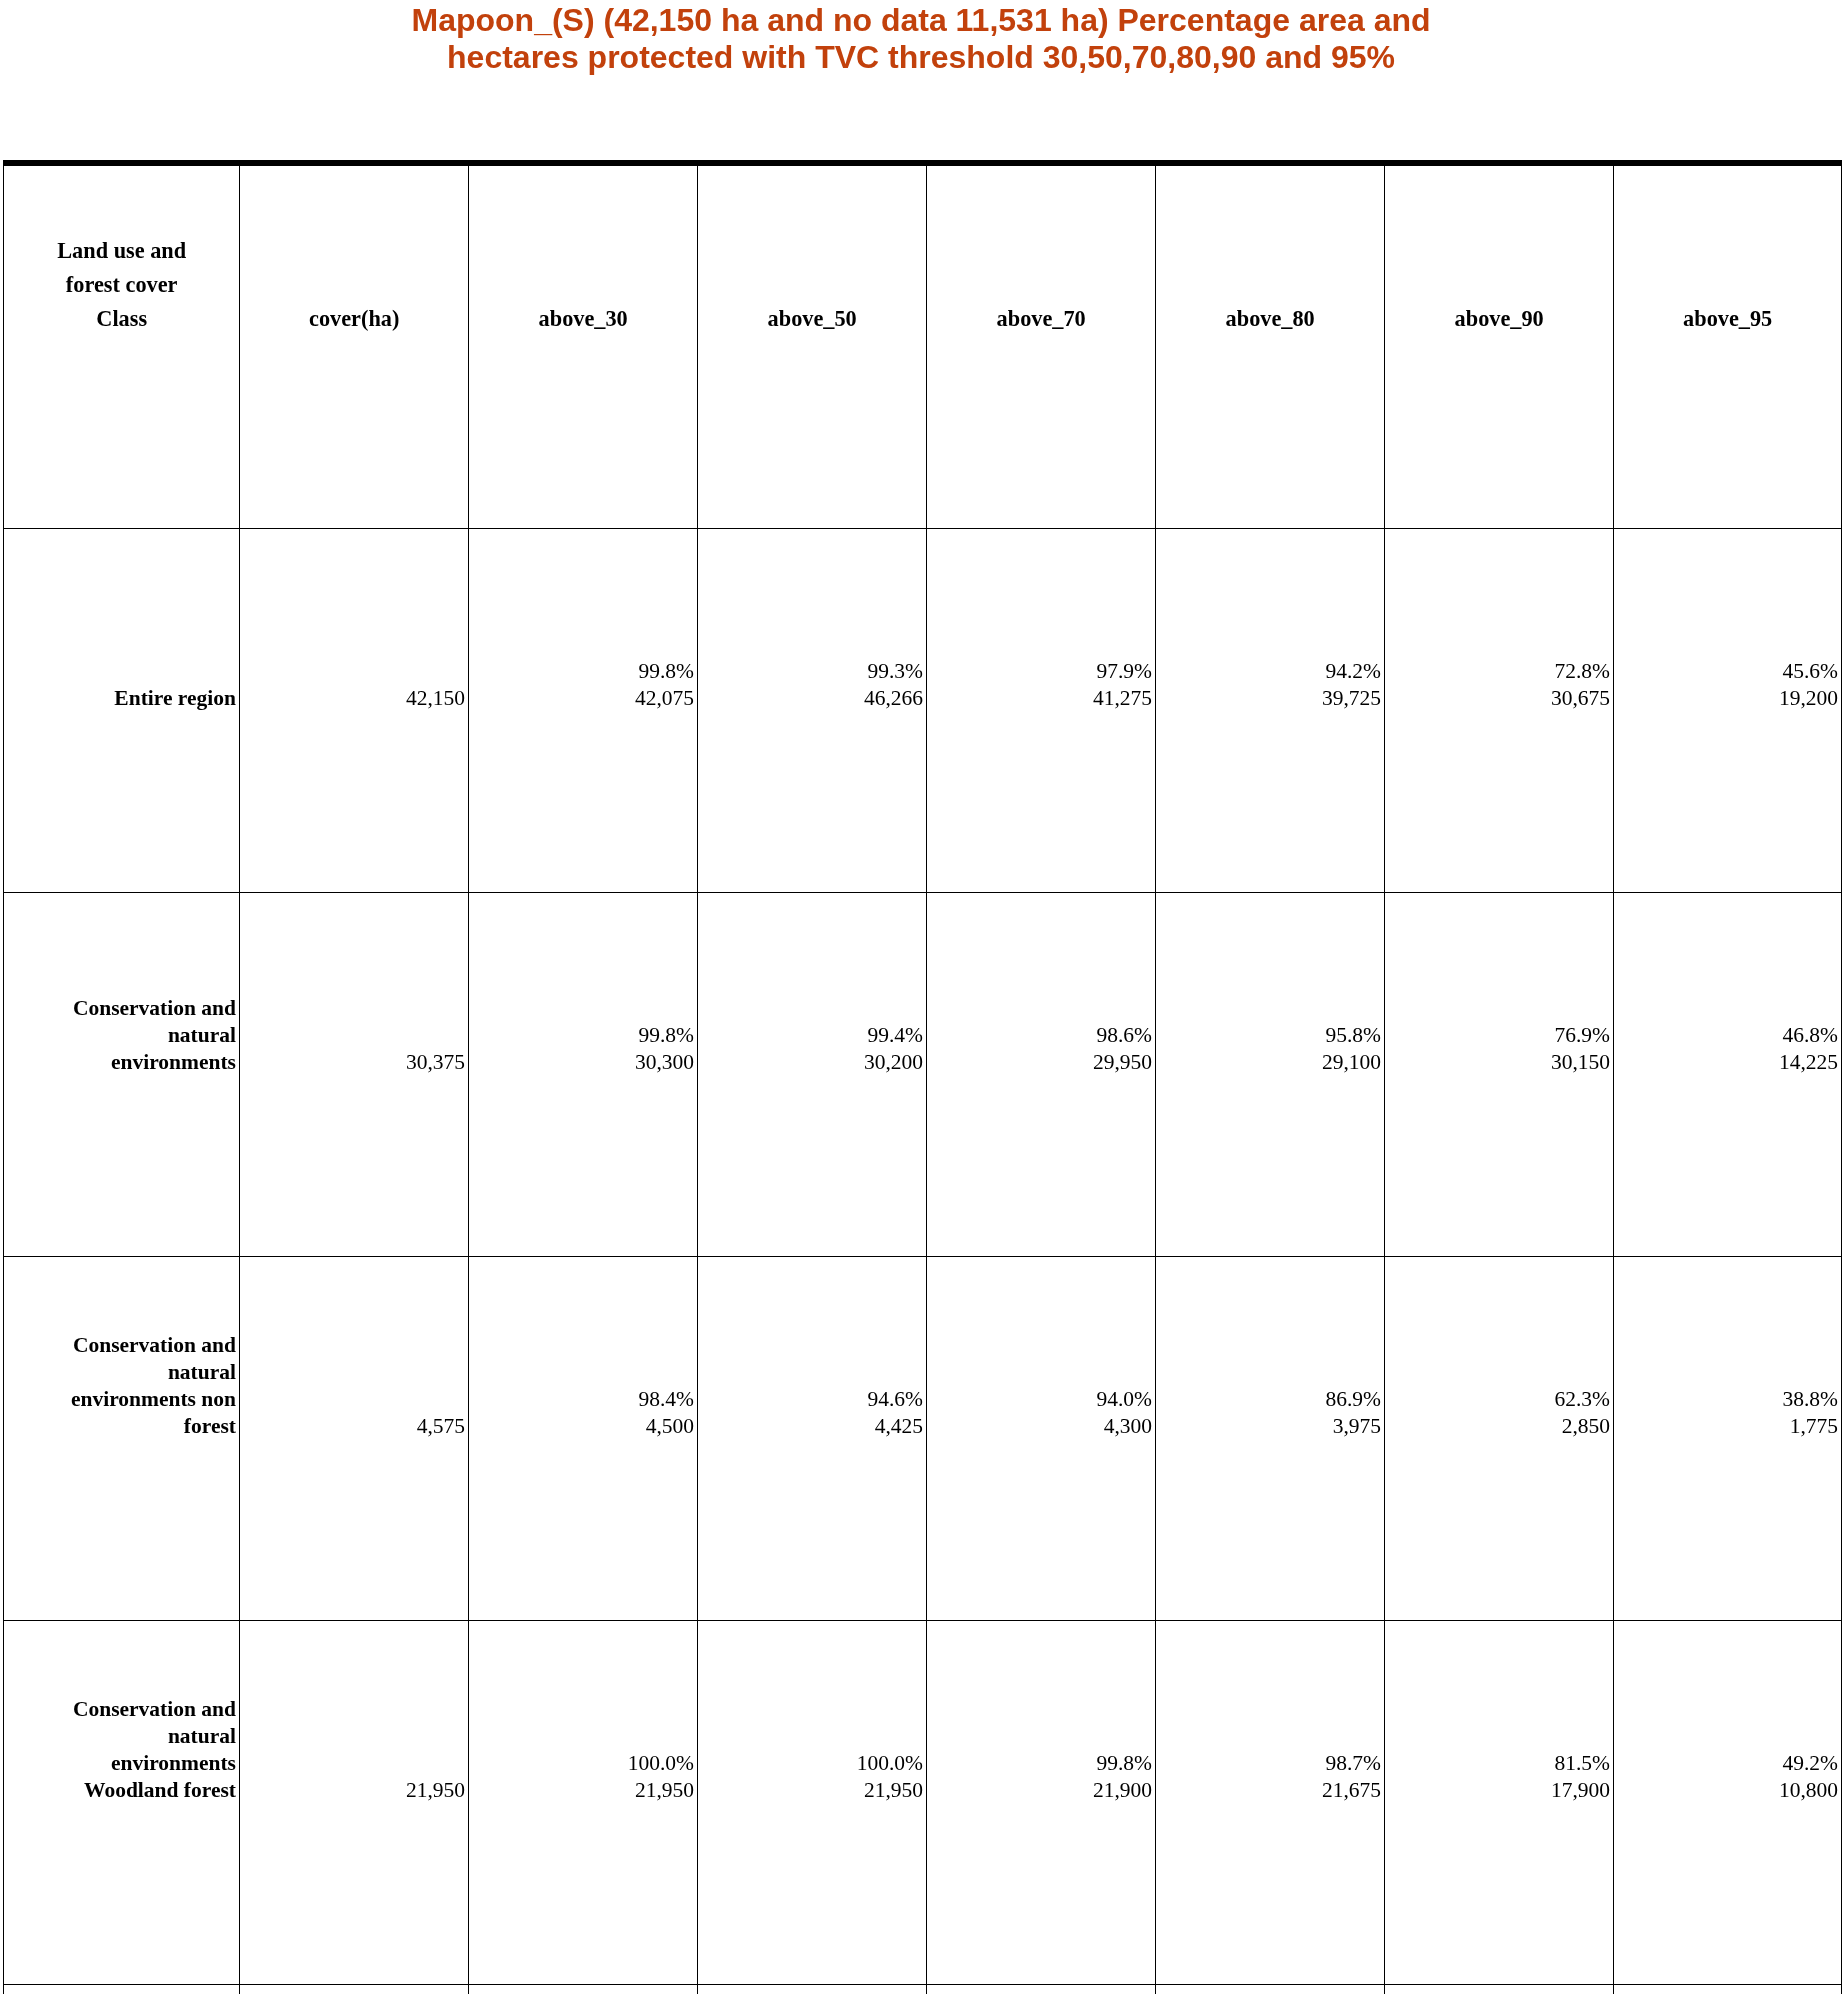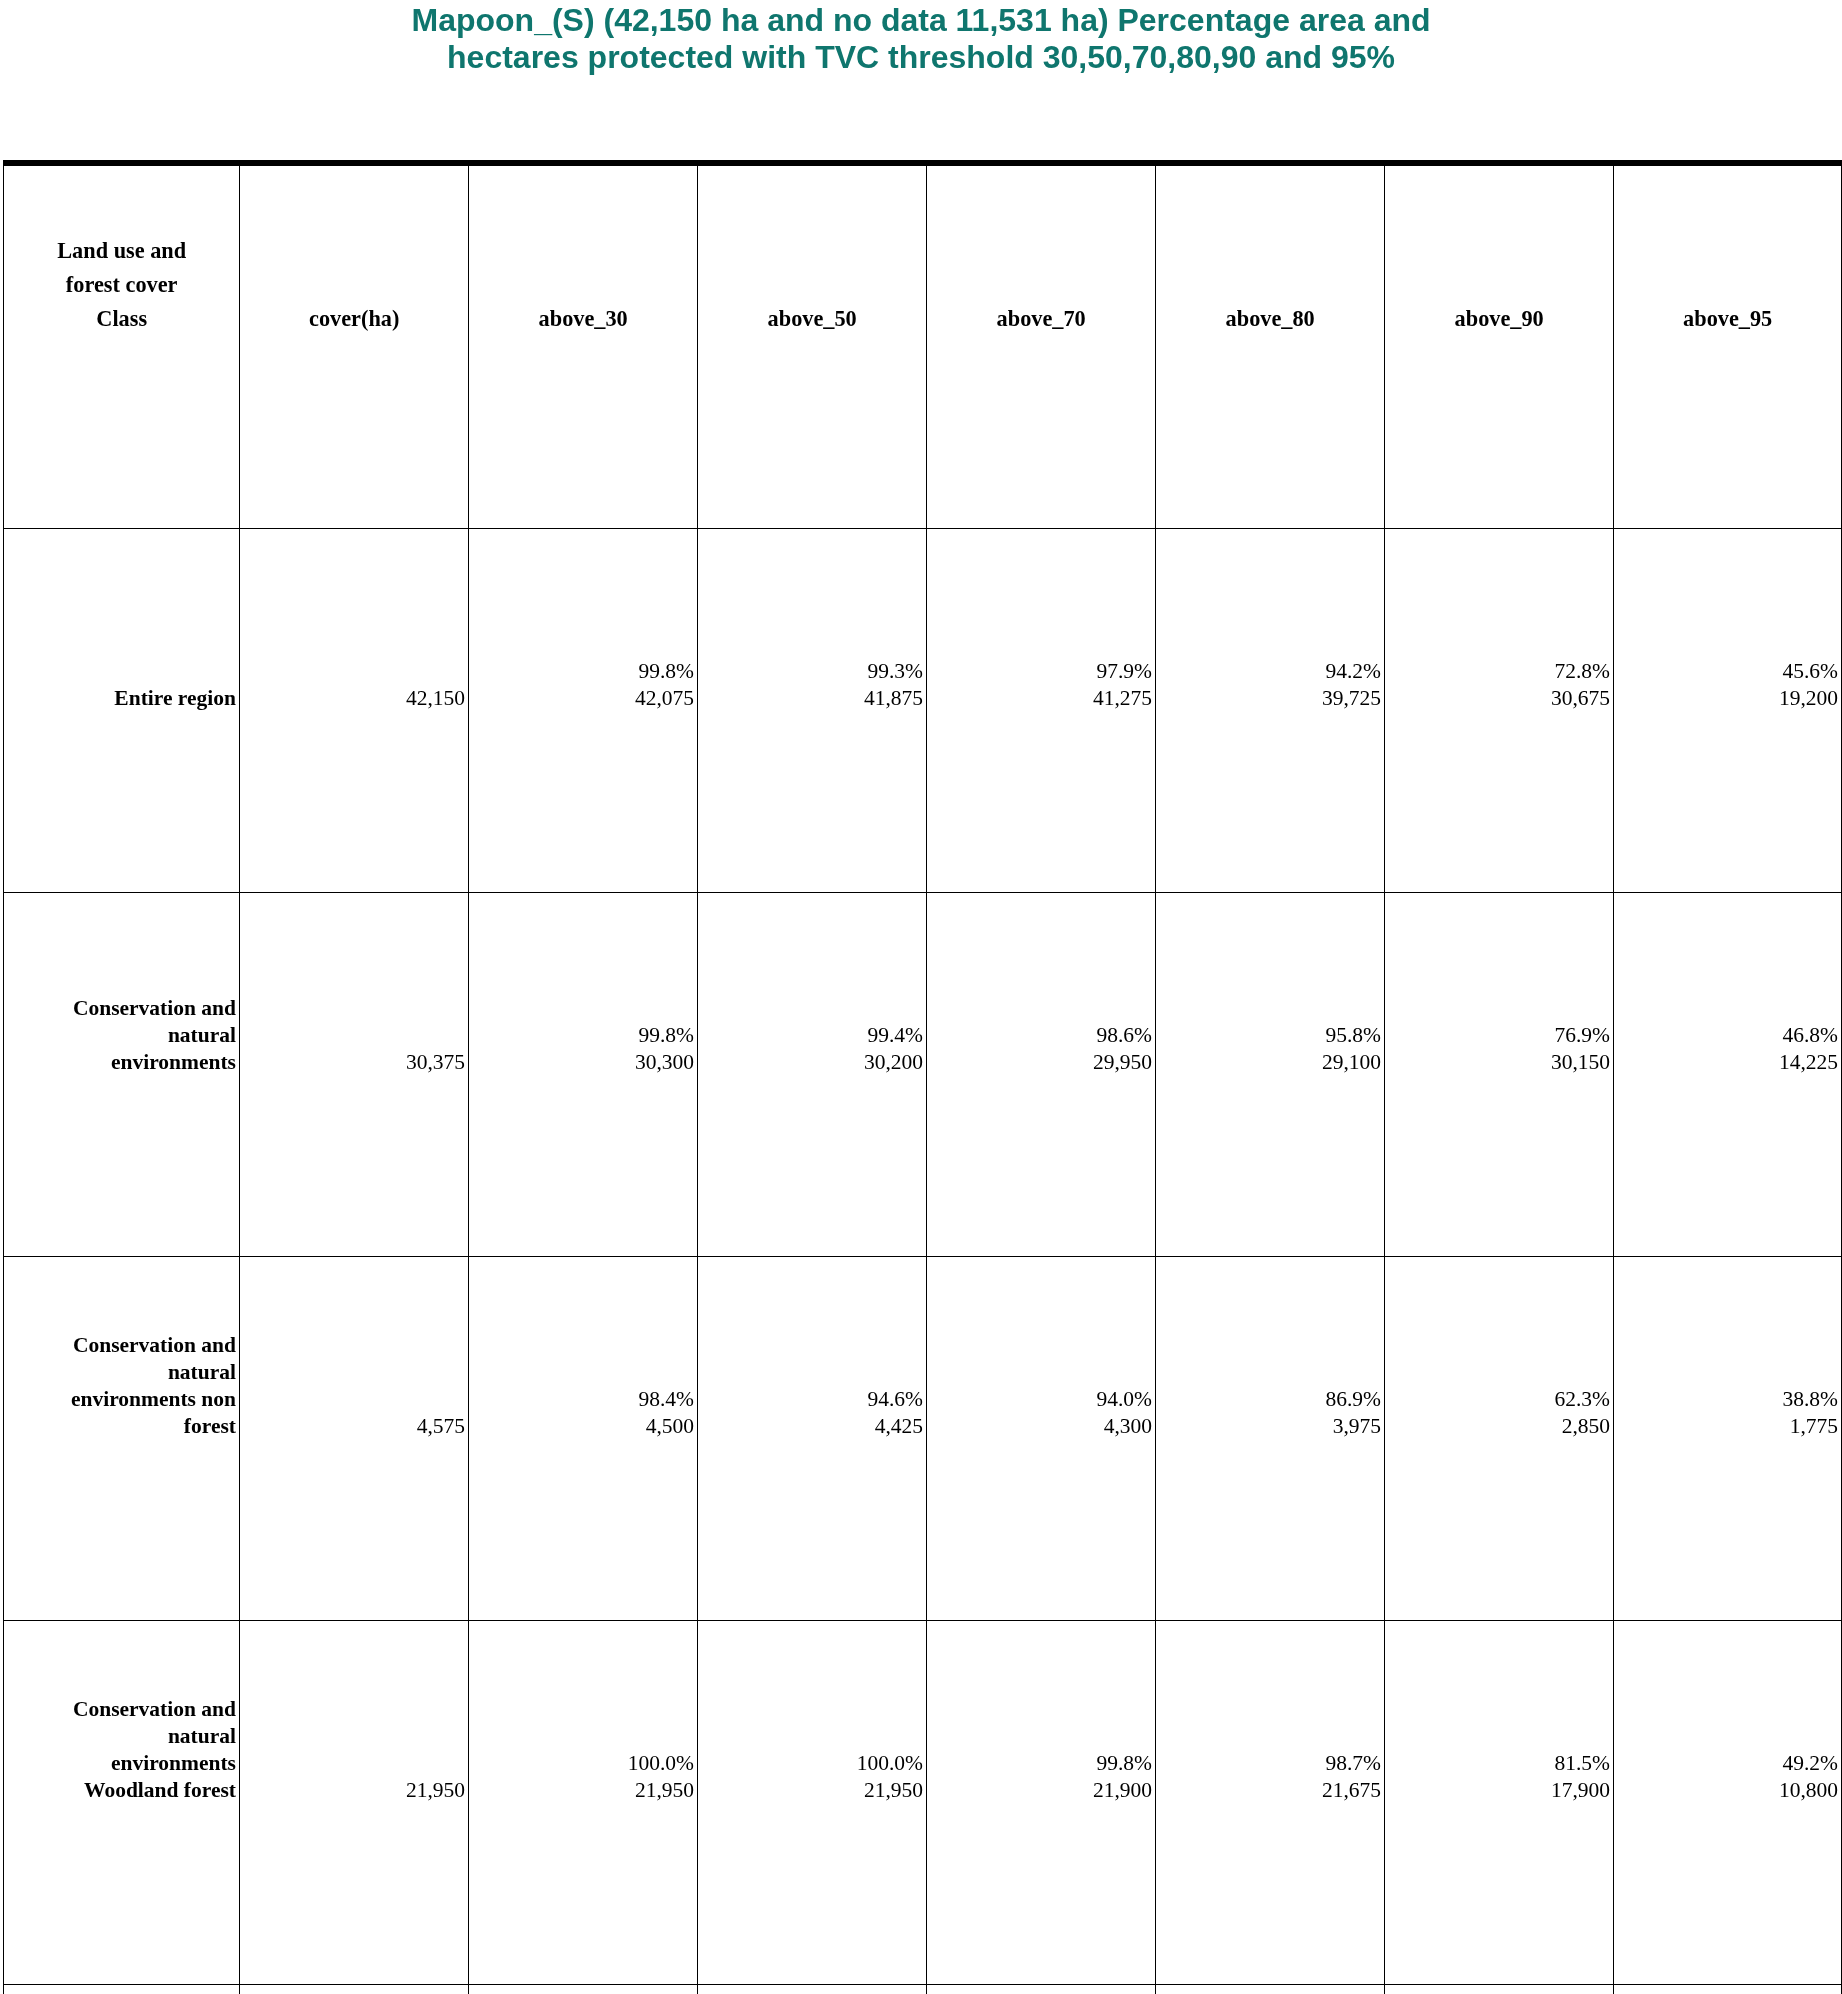--- a/index.html
+++ b/index.html
@@ -2,21 +2,21 @@
 <html style="font-size:6.4px"><head>
 <meta charset="utf-8">
 <style>
   html,body{margin:0;padding:0;background:#ffffff;}
   #page{position:relative;width:1842px;height:2521px;background:#ffffff;overflow:hidden;
         font-family:"Liberation Serif","DejaVu Serif",serif;color:#000;}
 
   
   #title{position:absolute;top:2.4px;left:0;width:100%;text-align:center;
          font-family:"Liberation Sans","DejaVu Sans",sans-serif;
-         font-weight:bold;font-size:32px;line-height:37px;color:#0f766e;}
+         font-weight:bold;font-size:32px;line-height:37px;color:#c2410c;}
 
   
   #tbl{position:absolute;left:3.2px;top:160px;width:1836px;
        border-collapse:collapse;table-layout:fixed;}
   #tbl th,#tbl td{border:1.6px solid #000;text-align:center;vertical-align:bottom;
        overflow:hidden;}
   #tbl{border:1.6px solid #000;border-top:6.4px solid #000;}
   #tbl thead tr{height:365px;}
   #tbl tbody tr{height:364px;}
   #tbl th{font-weight:bold;font-size:22.3px;line-height:34px;padding:0 3.2px 192px 3.2px;}
@@ -63,21 +63,21 @@
     <tbody>
       <tr>
         <td class="rowlabel preline">Entire region</td>
         <td>42,150</td>
         <td>
             <span class="pct">99.8%</span>
             <span class="ha">42,075</span>
           </td>
         <td>
             <span class="pct">99.3%</span>
-            <span class="ha">41,875</span>
+            <span class="ha">46,266</span>
           </td>
         <td>
             <span class="pct">97.9%</span>
             <span class="ha">41,275</span>
           </td>
         <td>
             <span class="pct">94.2%</span>
             <span class="ha">39,725</span>
           </td>
         <td>

